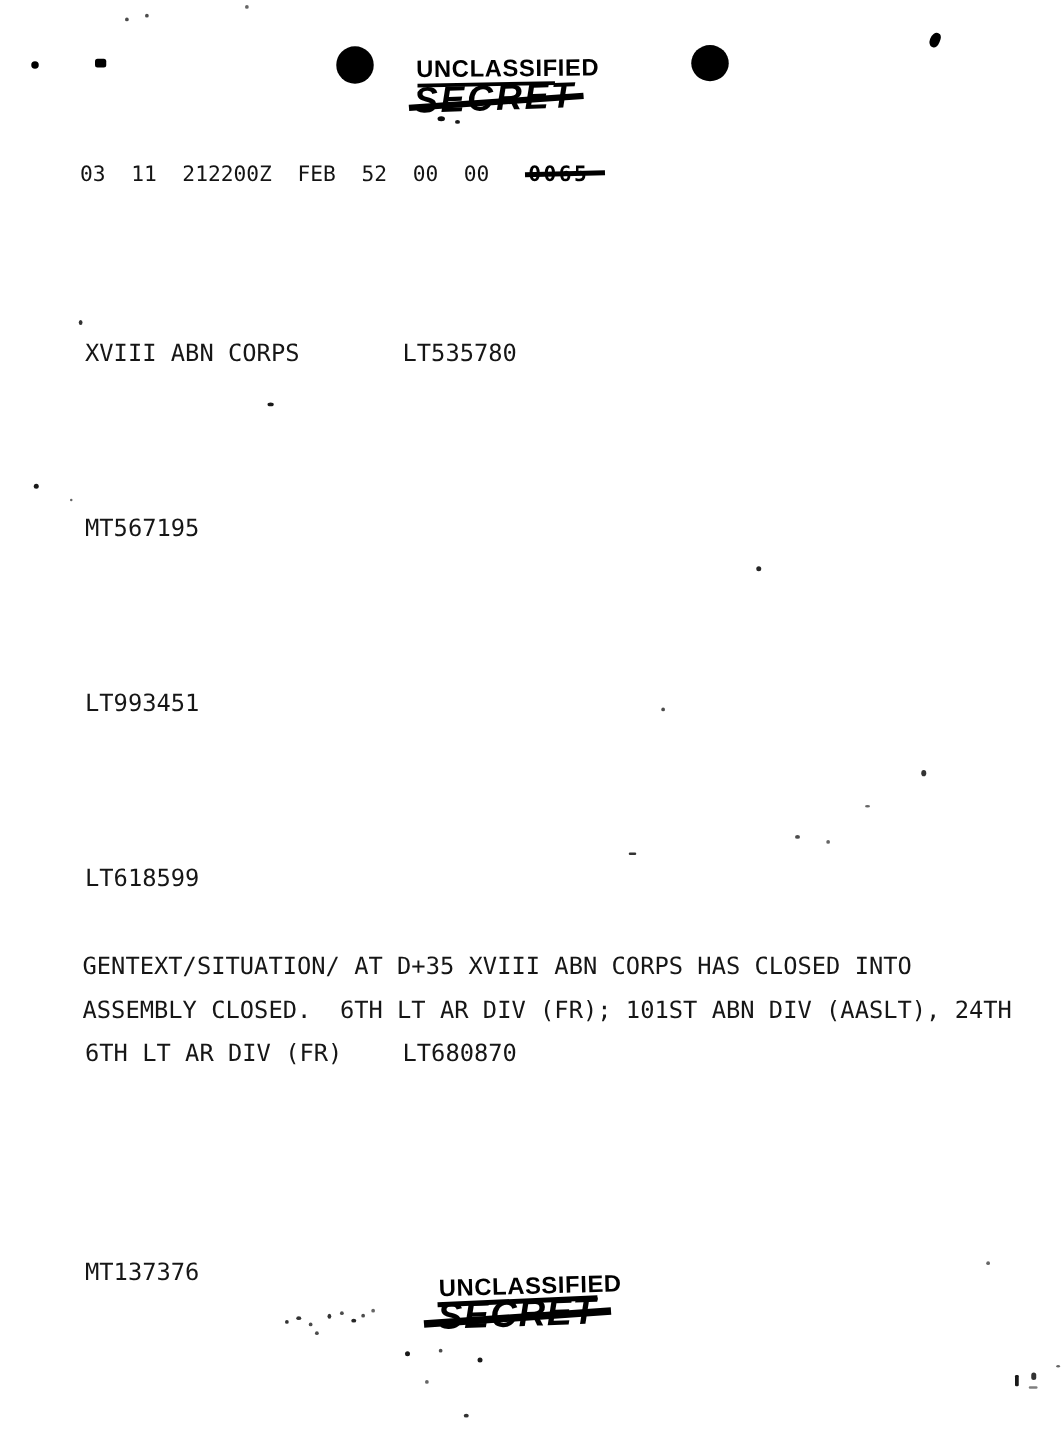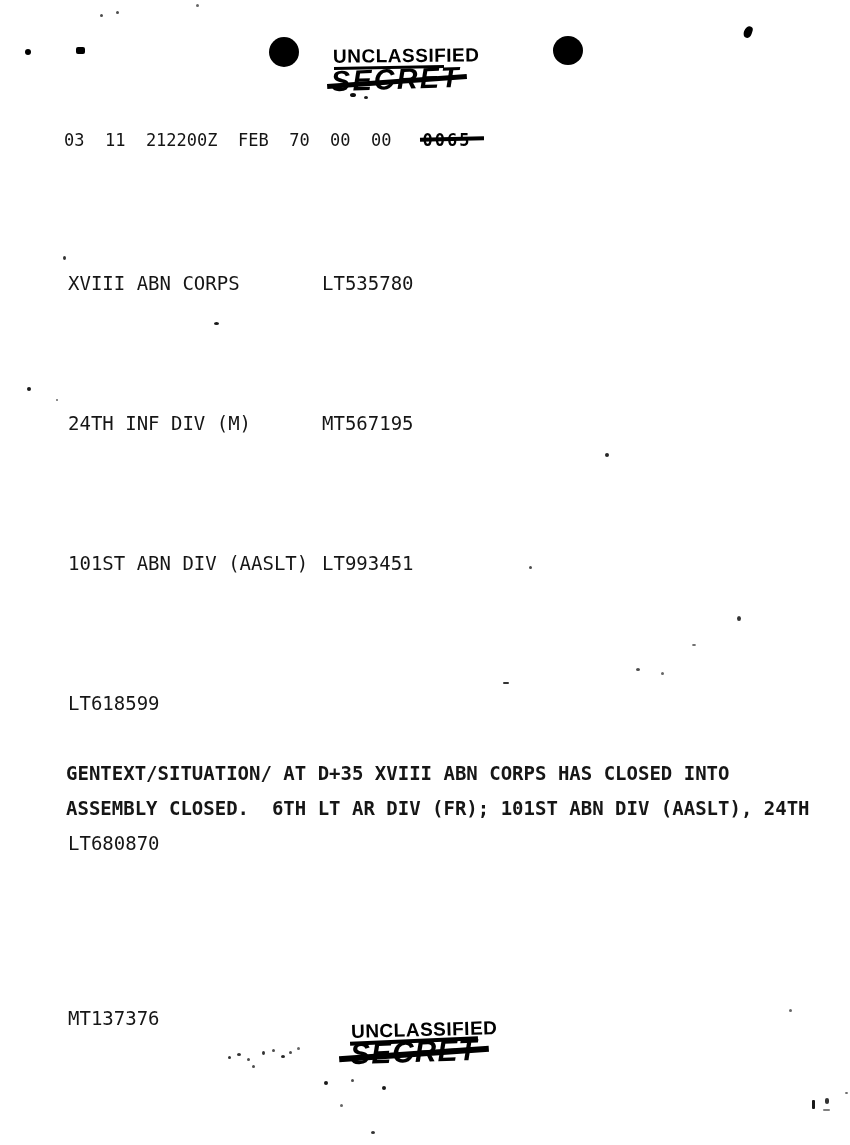--- a/index.html
+++ b/index.html
@@ -64,63 +64,61 @@
   .unit-row { display: flex; }
   .unit-name { width: 254px; }
 
   
   .paragraph {
     position: absolute;
     left: 66px; top: 756px;
     font-size: 19px;
     line-height: 35px;
     white-space: pre;
-    font-weight: bold;
   }
 
   
   .speck { position: absolute; background: #000; border-radius: 50%; }
 </style>
 </head>
 <body>
 
 <div class="page">
 
   <div class="hole hole-left"></div>
   <div class="hole hole-right"></div>
 
   <div class="stamp-word unclass-top">UNCLASSIFIED</div>
   <div class="stamp-line underline-top"></div>
   <div class="stamp-word secret-top">SECRET</div>
   <div class="stamp-line strike-top"></div>
 
-  <div class="date-line"><span>03  11  212200Z  FEB  70  00  00</span><span class="struck-token">0065</span></div>
+  <div class="date-line"><span>03  11  212200Z  FEB  52  00  00</span><span class="struck-token">0065</span></div>
   <div class="stamp-line token-strike"></div>
 
   <div class="unit-list">
     <div class="unit-row">
       <span class="unit-name">XVIII ABN CORPS</span>
       <span class="unit-coord">LT535780</span>
     </div>
   
     <div class="unit-row">
-      <span class="unit-name">24TH INF DIV (M)</span>
       <span class="unit-coord">MT567195</span>
     </div>
   
     <div class="unit-row">
-      <span class="unit-name">101ST ABN DIV (AASLT)</span>
       <span class="unit-coord">LT993451</span>
     </div>
   
     <div class="unit-row">
       <span class="unit-coord">LT618599</span>
     </div>
   
     <div class="unit-row">
+      <span class="unit-name">6TH LT AR DIV (FR)</span>
       <span class="unit-coord">LT680870</span>
     </div>
   
   
     <div class="unit-row">
       <span class="unit-coord">MT137376</span>
     </div>
   
     
   

